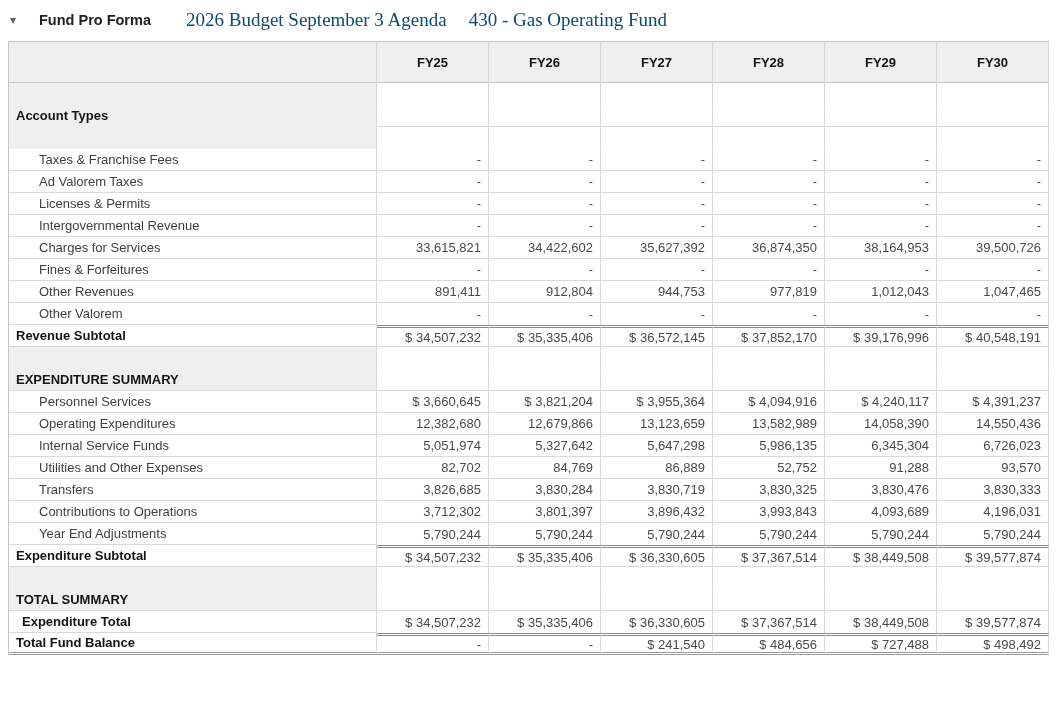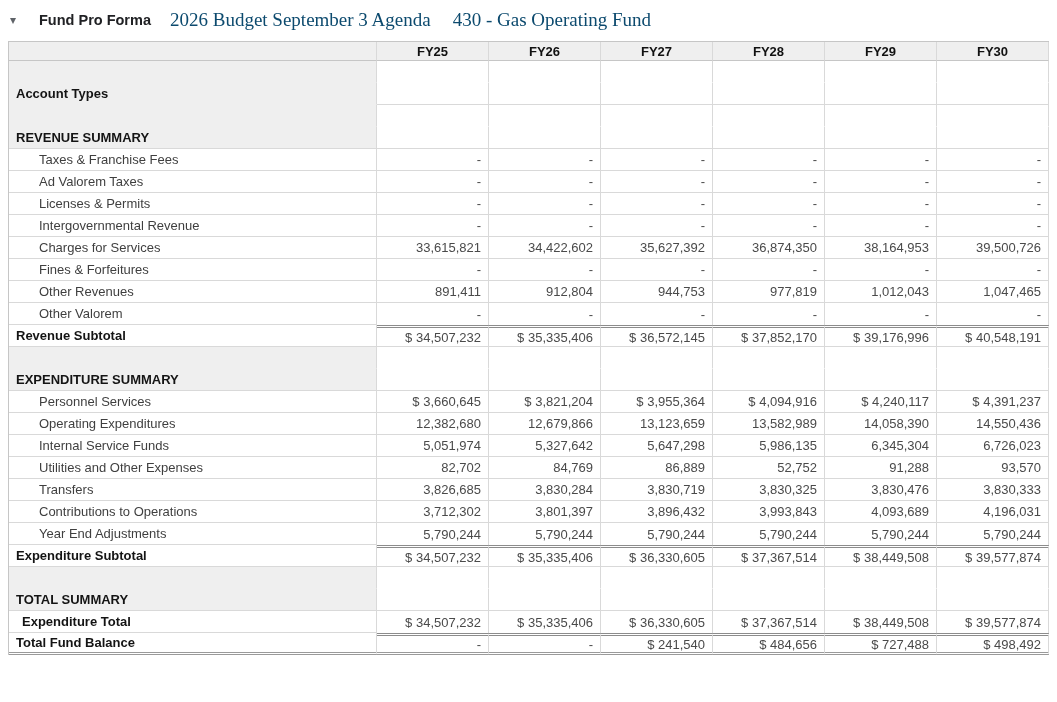--- a/index.html
+++ b/index.html
@@ -29,21 +29,21 @@
     color: #5f6368;
     font-size: 12px;
     line-height: 1;
     cursor: pointer;
     user-select: none;
   }
   .report-title {
     font-size: 14.5px;
     font-weight: bold;
     color: #202124;
-    margin-right: 19px;
+    margin-right: 35px;
     white-space: nowrap;
   }
   .report-sub {
     font-size: 19px;
     color: #0c4a6e;
     margin-right: 22px;
     white-space: nowrap;
     font-family: Liberation Serif, serif;
   }
 
@@ -65,21 +65,21 @@
   th, td {
     box-sizing: border-box;
     height: 22px;
     padding: 0 7px;
     border-right: 1px solid #d9d9d9;
     border-bottom: 1px solid #d9d9d9;
     overflow: hidden;
     white-space: nowrap;
   }
   thead th {
-    height: 19px;
+    height: 41px;
     background: #efefef;
     font-weight: bold;
     color: #111111;
     text-align: center;
     border-bottom: 1px solid #c6c6c6;
     font-size: 13px;
   }
 
   td.label { text-align: left;  color: #3f3f3f; }
   td.num   { text-align: right; color: #4a4a4a; }
@@ -170,29 +170,20 @@
       </tr>
       <tr class="spacer gray-next">
         <td class="label"></td>
         <td class="num"></td>
         <td class="num"></td>
         <td class="num"></td>
         <td class="num"></td>
         <td class="num"></td>
         <td class="num"></td>
       </tr>
-      <tr class="section">
-        <td class="label">REVENUE SUMMARY</td>
-        <td class="num"></td>
-        <td class="num"></td>
-        <td class="num"></td>
-        <td class="num"></td>
-        <td class="num"></td>
-        <td class="num"></td>
-      </tr>
       <tr class="detail">
         <td class="label">Taxes &amp; Franchise Fees</td>
         <td class="num">-</td>
         <td class="num">-</td>
         <td class="num">-</td>
         <td class="num">-</td>
         <td class="num">-</td>
         <td class="num">-</td>
       </tr>
       <tr class="detail">

